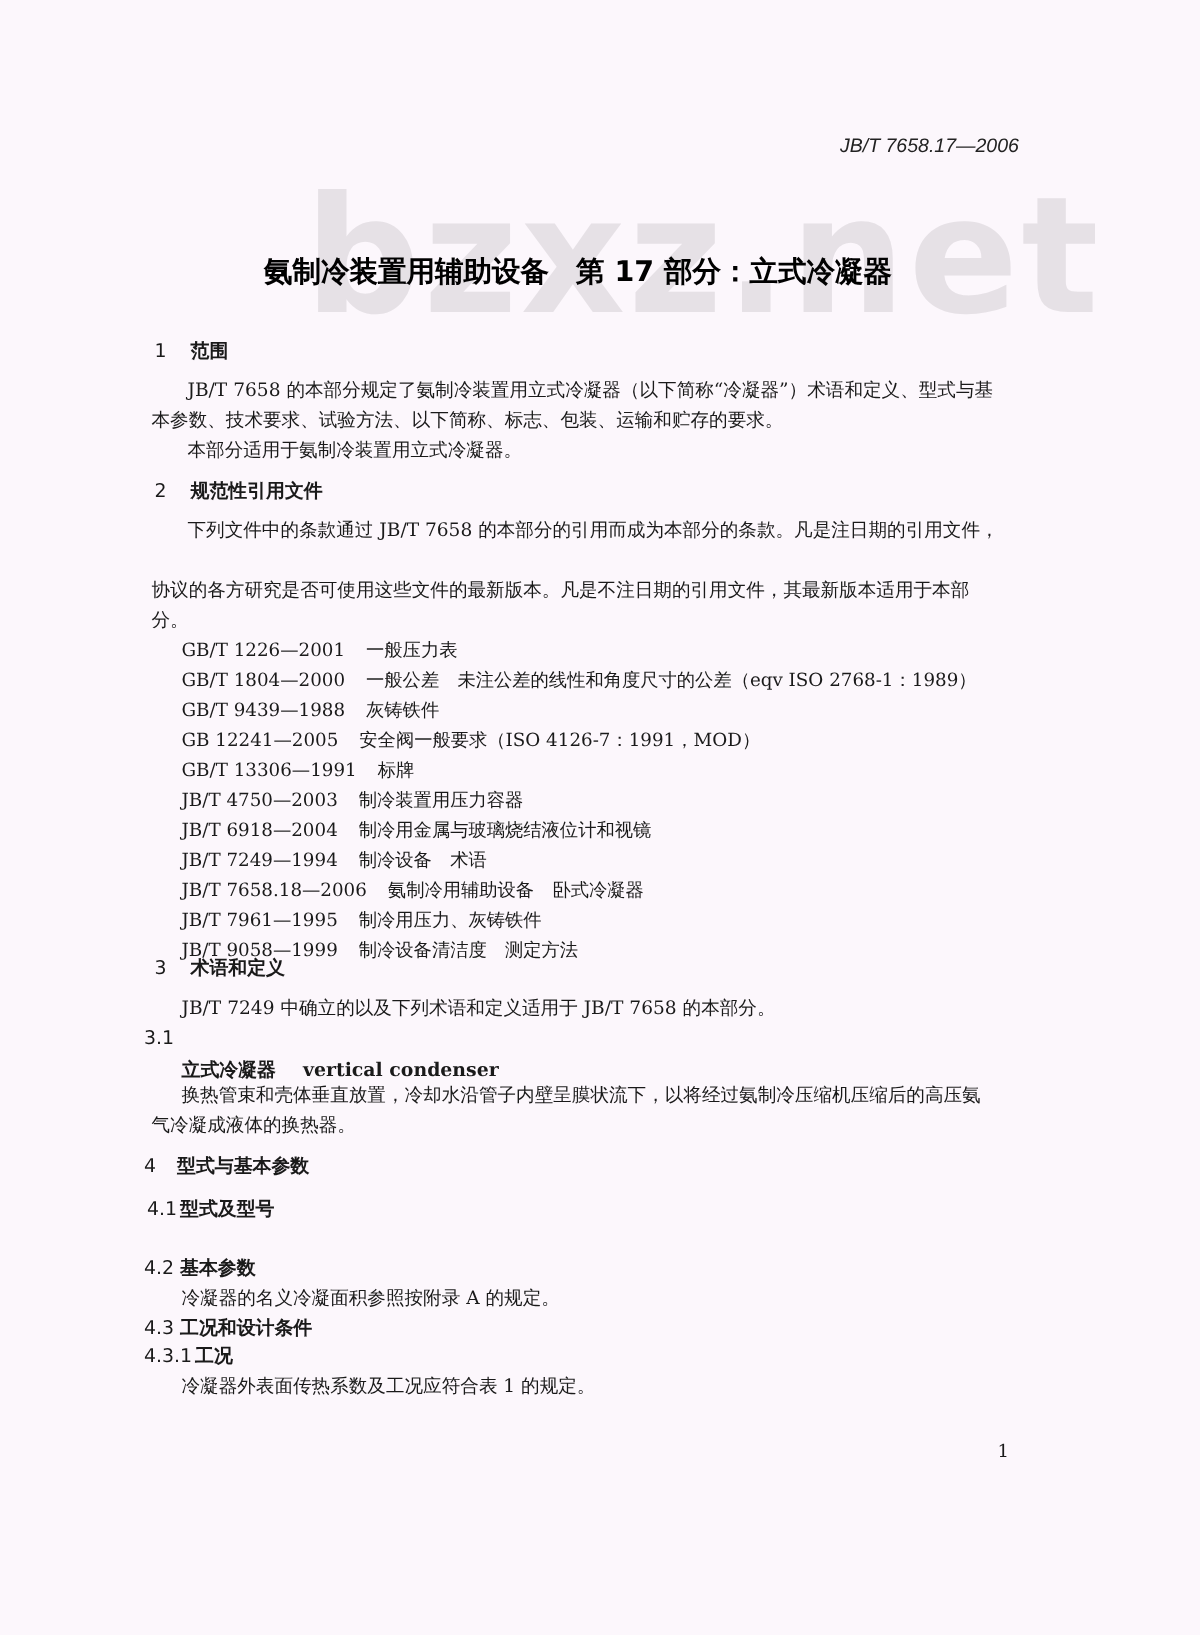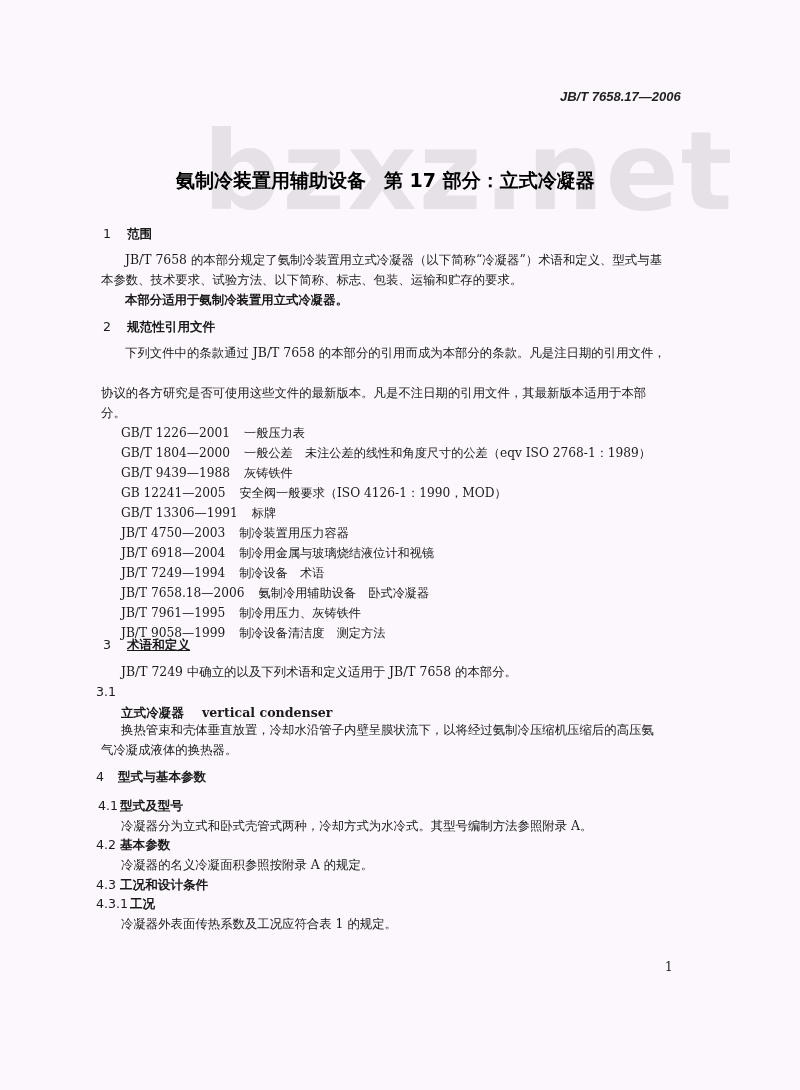--- a/index.html
+++ b/index.html
@@ -15,21 +15,21 @@
   .watermark {
     position: absolute; left: 203px; top: 118px;
     font-family: "DejaVu Sans", "Liberation Sans", sans-serif;
     font-weight: bold; font-size: 108px; letter-spacing: 2px;
     color: #e6e1e6; line-height: 1; white-space: nowrap;
     z-index: 0;
   }
   .std-code {
     position: absolute; left: 560px; top: 89px;
     font-family: "Liberation Sans", "DejaVu Sans", sans-serif;
-    font-size: 13px; font-weight: bold; font-style: italic; color: #222;
+    font-size: 13px; font-weight: normal; font-style: italic; color: #222;
     z-index: 1;
   }
   .title {
     position: absolute; left: 176px; top: 168px;
     font-family: "DejaVu Sans", "Liberation Sans", sans-serif;
     font-size: 19px; font-weight: bold; color: #000000; white-space: nowrap;
     z-index: 1;
   }
   .title .sp { display: inline-block; width: 18px; }
   .line {
@@ -61,40 +61,40 @@
 
   <div class="title">
     <span>氨制冷装置用辅助设备</span><span class="sp"></span><span>第 17 部分：立式冷凝器</span>
   </div>
 
   <div class="h" style="left:103px; top:228px;">
     <span class="num">1</span><span>范围</span>
   </div>
   <div class="line" style="left:125px; top:254px;">JB/T 7658 的本部分规定了氨制冷装置用立式冷凝器（以下简称“冷凝器”）术语和定义、型式与基</div>
   <div class="line" style="left:101px; top:274px;">本参数、技术要求、试验方法、以下简称、标志、包装、运输和贮存的要求。</div>
-  <div class="line" style="left:125px; top:294px;font-weight:bold;">本部分适用于氨制冷装置用立式冷凝器。</div>
+  <div class="line" style="left:125px; top:294px;">本部分适用于氨制冷装置用立式冷凝器。</div>
 
   <div class="h" style="left:103px; top:321px;">
     <span class="num">2</span><span>规范性引用文件</span>
   </div>
   <div class="line" style="left:125px; top:347px;">下列文件中的条款通过 JB/T 7658 的本部分的引用而成为本部分的条款。凡是注日期的引用文件，</div>
   <div class="line" style="left:101px; top:387px;">协议的各方研究是否可使用这些文件的最新版本。凡是不注日期的引用文件，其最新版本适用于本部</div>
   <div class="line" style="left:101px; top:407px;">分。</div>
 
   <div class="ref" style="top:427px;">
     <span class="code">GB/T 1226—2001</span><span class="gap"></span><span>一般压力表</span>
   </div>
   <div class="ref" style="top:447px;">
     <span class="code">GB/T 1804—2000</span><span class="gap"></span><span>一般公差　未注公差的线性和角度尺寸的公差（eqv ISO 2768-1：1989）</span>
   </div>
   <div class="ref" style="top:467px;">
     <span class="code">GB/T 9439—1988</span><span class="gap"></span><span>灰铸铁件</span>
   </div>
   <div class="ref" style="top:487px;">
-    <span class="code">GB 12241—2005</span><span class="gap"></span><span>安全阀一般要求（ISO 4126-1：1990，MOD）</span>
+    <span class="code">GB 12241—2005</span><span class="gap"></span><span>安全阀一般要求（ISO 4126-7：1991，MOD）</span>
   </div>
   <div class="ref" style="top:507px;">
     <span class="code">GB/T 13306—1991</span><span class="gap"></span><span>标牌</span>
   </div>
   <div class="ref" style="top:527px;">
     <span class="code">JB/T 4750—2003</span><span class="gap"></span><span>制冷装置用压力容器</span>
   </div>
   <div class="ref" style="top:547px;">
     <span class="code">JB/T 6918—2004</span><span class="gap"></span><span>制冷用金属与玻璃烧结液位计和视镜</span>
   </div>
@@ -104,38 +104,37 @@
   <div class="ref" style="top:587px;">
     <span class="code">JB/T 7658.18—2006</span><span class="gap"></span><span>氨制冷用辅助设备　卧式冷凝器</span>
   </div>
   <div class="ref" style="top:607px;">
     <span class="code">JB/T 7961—1995</span><span class="gap"></span><span>制冷用压力、灰铸铁件</span>
   </div>
   <div class="ref" style="top:627px;">
     <span class="code">JB/T 9058—1999</span><span class="gap"></span><span>制冷设备清洁度　测定方法</span>
   </div>
 
-  <div class="h" style="left:103px; top:638px; top:639px;text-decoration:underline;">
+  <div class="h" style="left:103px; top:638px; top:639px;">
     <span class="num">3</span><span>术语和定义</span>
   </div>
   <div class="line" style="left:121px; top:666px;">JB/T 7249 中确立的以及下列术语和定义适用于 JB/T 7658 的本部分。</div>
   <div class="h" style="left:96px; top:686px; font-weight:normal;">3.1</div>
   <div class="term">
     <span>立式冷凝器</span><span class="gap"></span><span>vertical condenser</span>
   </div>
   <div class="line" style="left:121px; top:724px;">换热管束和壳体垂直放置，冷却水沿管子内壁呈膜状流下，以将经过氨制冷压缩机压缩后的高压氨</div>
   <div class="line" style="left:101px; top:744px;">气冷凝成液体的换热器。</div>
 
   <div class="h" style="left:96px; top:771px;">
     <span class="num" style="min-width:22px;">4</span><span>型式与基本参数</span>
   </div>
   <div class="h" style="left:96px; top:800px;text-align:center;">
     <span class="num">4.1</span><span>型式及型号</span>
   </div>
-  <div class="line" style="left:121px; top:820px;">冷凝器分为立式和卧式壳管式两种，冷却方式为水冷式。其型号编制方法参照附录 A。</div>
   <div class="h" style="left:96px; top:839px;">
     <span class="num">4.2</span><span>基本参数</span>
   </div>
   <div class="line" style="left:121px; top:859px;">冷凝器的名义冷凝面积参照按附录 A 的规定。</div>
   <div class="h" style="left:96px; top:879px;">
     <span class="num">4.3</span><span>工况和设计条件</span>
   </div>
   <div class="h" style="left:96px; top:898px;">
     <span class="num wide">4.3.1</span><span>工况</span>
   </div>

